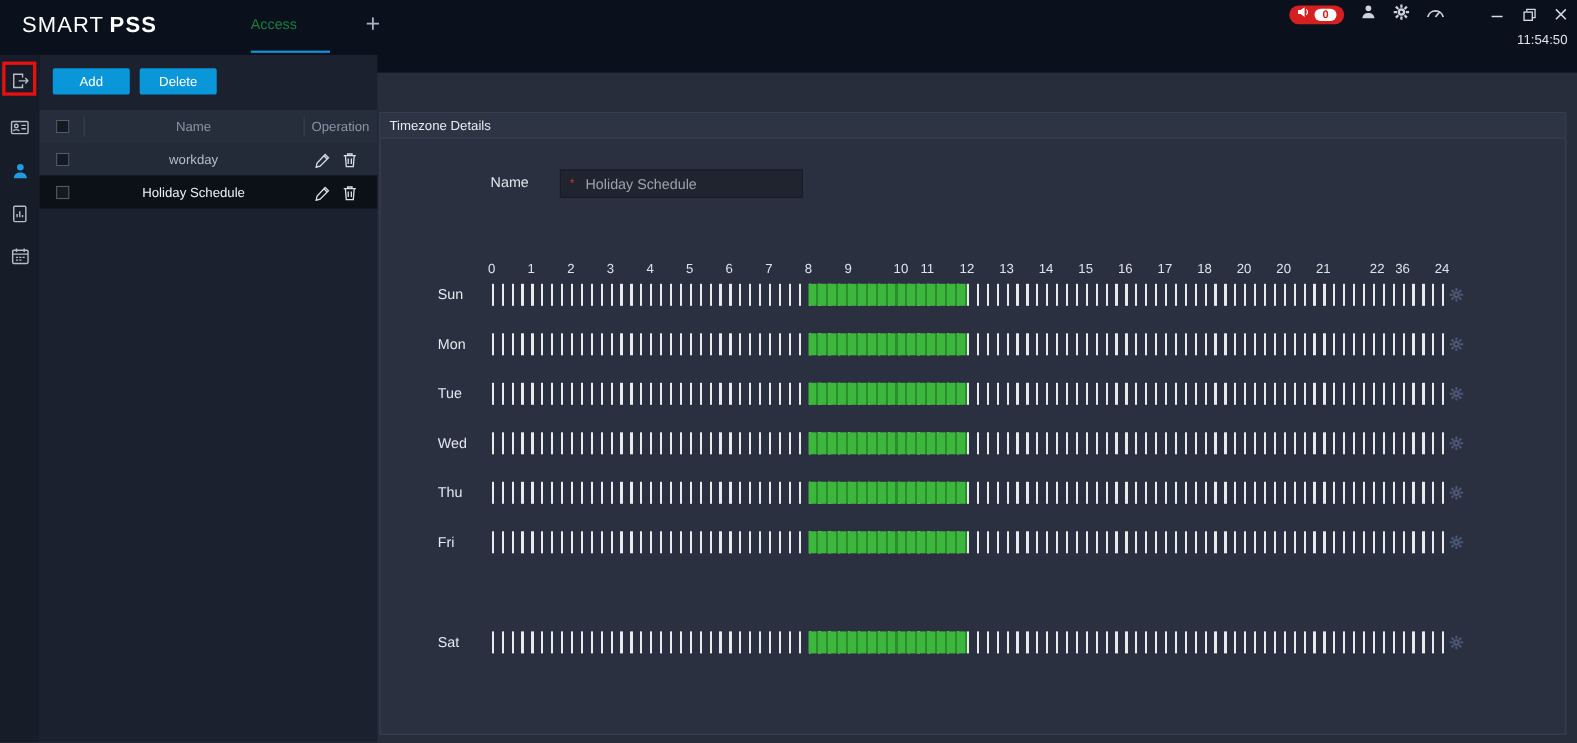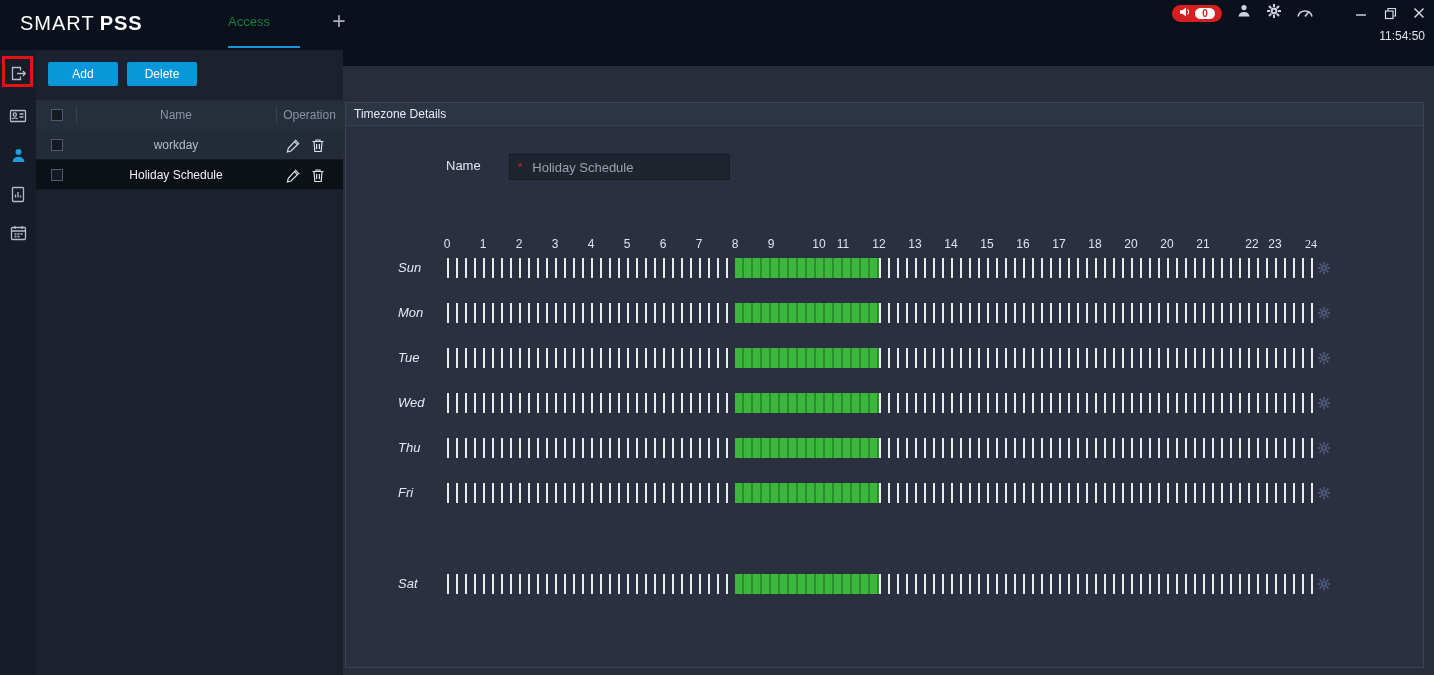--- a/index.html
+++ b/index.html
@@ -55,21 +55,21 @@
   .name-label { position:absolute; left:100px; top:55px; font-size:13px; color:#e3e7ee; }
   .name-input { position:absolute; left:163px; top:51px; width:221px; height:26px; background:#20242f;
                 border:1px solid #171c26; display:flex; align-items:center; padding-left:8px; font-size:13px; }
   .req { color:#d03030; font-size:11px; margin-right:10px; }
   .name-value { color:#9aa2b0; }
 
   
   .hours { position:absolute; top:134px; left:0; width:100%; height:16px; }
   .hour-label { position:absolute; top:0; transform:translateX(-50%); font-size:12px; color:#dfe3ea; }
   .day-row { position:absolute; left:0; width:100%; height:20px; }
-  .day-label { position:absolute; left:52px; top:0; line-height:20px; font-size:13px; color:#e4e8ef;font-style:italic; }
+  .day-label { position:absolute; left:52px; top:0; line-height:20px; font-size:13px; color:#e4e8ef; }
   .ticks { position:absolute; left:101px; top:0; width:866px; height:20px;
            background:repeating-linear-gradient(90deg,#e8eaec 0 2px,transparent 2px 9px); }
   .green-bar { position:absolute; top:0; height:20px;
                background:repeating-linear-gradient(90deg,#3db63d 0 7px,#2a8f2a 7px 9px); }
   .row-gear { position:absolute; left:971px; top:3px; width:15px; height:15px; }
 </style>
 </head>
 <body>
 
 <div id="app">
@@ -254,22 +254,22 @@
         <span class="hour-label" style="left: 569px;">13</span>
         <span class="hour-label" style="left: 605px;">14</span>
         <span class="hour-label" style="left: 641px;">15</span>
         <span class="hour-label" style="left: 677px;">16</span>
         <span class="hour-label" style="left: 713px;">17</span>
         <span class="hour-label" style="left: 749px;">18</span>
         <span class="hour-label" style="left: 785px;">20</span>
         <span class="hour-label" style="left: 821px;">20</span>
         <span class="hour-label" style="left: 857px;">21</span>
         <span class="hour-label" style="left: 858px; margin-left: 48px;">22</span>
-        <span class="hour-label" style="left: 929px;">23</span>
-        <span class="hour-label" style="left: 965px; font-family: Liberation Serif, serif;">24</span>
+        <span class="hour-label" style="left: 929px;">36</span>
+        <span class="hour-label" style="left: 965px;">24</span>
       </div>
     <div>
         <div class="day-row" style="top: 155px;">
           <span class="day-label">Sun</span>
           <div class="ticks">
             <div class="green-bar" style="left:288px;width:144px"></div>
           </div>
           <span class="row-gear"><svg width="14" height="14" viewBox="0 0 16 16">
               <g stroke="#4d5a78" stroke-width="2">
                 <line x1="8" y1="1" x2="8" y2="4"></line>

